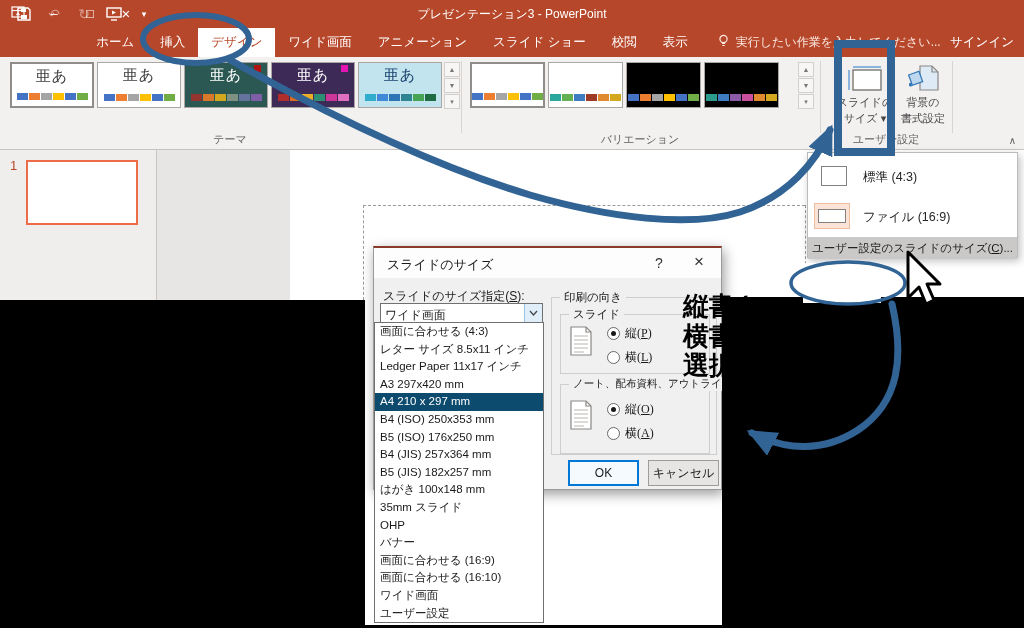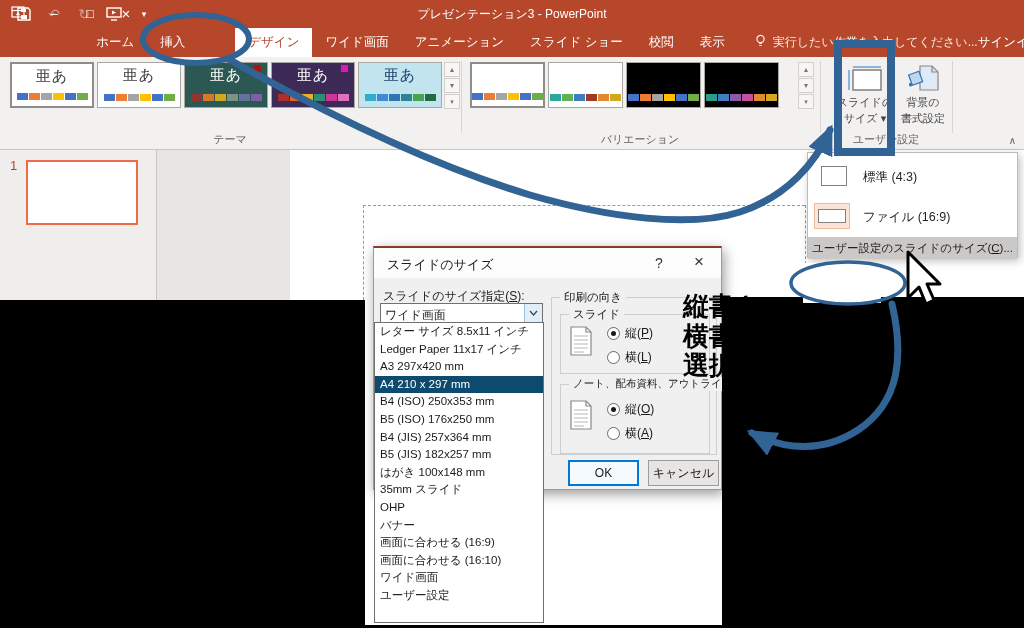--- a/index.html
+++ b/index.html
@@ -14,21 +14,21 @@
   .qat .ic{width:16px;height:16px;display:flex;align-items:center;justify-content:center;font-size:14px;color:#fff;}
   .dim{opacity:.45;}
   .win-title{left:0;top:0;width:100%;height:28px;text-align:center;line-height:28px;font-size:12px;color:#fff;}
   .winctrl{right:0;top:0;display:flex;height:28px;align-items:center;}
   .winctrl .wc{width:36px;text-align:center;font-size:13px;color:#fff;line-height:28px;}
 
   
   .tabrow{left:0;top:28px;width:1024px;height:29px;background:#B7472A;display:flex;align-items:stretch;z-index:1;}
   .tab{padding:0 13px;display:flex;align-items:center;font-size:12.5px;color:#fff;white-space:nowrap;}
   .tab.first{padding:0 16px;margin-top:43px;}
-  .tab.active{background:#fff;color:#B7472A;margin-left:37px;}
+  .tab.active{background:#fff;color:#B7472A;}
   .tellme{display:flex;align-items:center;gap:6px;margin-left:16px;color:#FBE9E2;font-size:12px;white-space:nowrap;}
   .rightgrp{margin-left:auto;display:flex;align-items:center;gap:14px;padding-right:10px;color:#fff;font-size:12.5px;white-space:nowrap;}
 
   
   .ribbon{left:0;top:57px;width:1024px;height:93px;background:#F3F1F0;border-bottom:1px solid #C8C4C2;z-index:1;}
   .vsep{position:absolute;top:4px;bottom:16px;width:1px;background:#D8D4D2;}
   .grouplabel{position:absolute;bottom:2px;font-size:11px;color:#605E5C;text-align:center;}
   .thumbrow{position:absolute;top:5px;display:flex;gap:3px;}
   .thumb{width:84px;height:46px;border:1px solid #A9A6A4;position:relative;background:#fff;overflow:hidden;}
   .vthumb .thumb{width:75px;}
@@ -65,21 +65,21 @@
   .dlg-title{position:absolute;left:13px;top:8px;font-size:13px;}
   .dlg-help{position:absolute;right:52px;top:7px;font-size:14px;color:#333;width:20px;text-align:center;}
   .dlg-close{position:absolute;right:10px;top:4px;font-size:17px;color:#333;width:24px;text-align:center;}
   .dlg-label{position:absolute;left:9px;top:40px;}
   .combo{position:absolute;left:6px;top:55px;width:163px;height:20px;background:#fff;border:1px solid #707070;}
   .combo-val{position:absolute;left:4px;top:3px;font-size:12px;}
   .combo-btn{position:absolute;right:0;top:0;width:18px;height:18px;background:#E0EEF9;border-left:1px solid #9CC3E5;
              display:flex;align-items:center;justify-content:center;}
   .grpbox{position:absolute;border:1px solid #D0CECC;}
   .grpbox .legend{position:absolute;top:-8px;left:8px;background:#F0F0F0;padding:0 4px;font-size:11.5px;white-space:nowrap;}
-  .gb-orient{left:177px;top:49px;width:166px;height:158px;}
+  .gb-orient{left:177px;top:49px;width:166px;height:158px;font-family:Liberation Serif, serif;}
   .gb-slide{left:8px;top:16px;width:150px;height:60px;border:1px solid #D0CECC;position:absolute;}
   .gb-notes{left:8px;top:86px;width:150px;height:70px;border:1px solid #D0CECC;position:absolute;}
   .radio-row{position:absolute;display:flex;align-items:center;gap:5px;font-size:12px;}
   .rb{width:13px;height:13px;border-radius:50%;border:1px solid #6B6967;background:#fff;position:relative;}
   .rb.on::after{content:"";position:absolute;left:3px;top:3px;width:5px;height:5px;border-radius:50%;background:#1A1A1A;}
   .okbtn{position:absolute;left:194px;top:212px;width:71px;height:26px;background:#F5FAFE;border:2px solid #0078D7;
          font-size:12px;display:flex;align-items:center;justify-content:center;}
   .cancelbtn{position:absolute;left:274px;top:212px;width:71px;height:26px;background:#E7E5E3;border:1px solid #9E9C9A;
          font-size:12px;display:flex;align-items:center;justify-content:center;}
   u{text-decoration:underline;}
@@ -380,20 +380,21 @@
           <span class="rb"></span>
           <span><span>横(</span><u>A</u><span>)</span></span>
         </div>
       </div>
     </div>
     <div class="okbtn">OK</div>
     <div class="cancelbtn">キャンセル</div>
   </div>
 
   <div class="abs listbox" id="size-listbox">
+      <div class="litem">画面に合わせる (4:3)</div>
       <div class="litem">レター サイズ 8.5x11 インチ</div>
       <div class="litem">Ledger Paper 11x17 インチ</div>
       <div class="litem">A3 297x420 mm</div>
       <div class="litem lsel">A4 210 x 297 mm</div>
       <div class="litem">B4 (ISO) 250x353 mm</div>
       <div class="litem">B5 (ISO) 176x250 mm</div>
       <div class="litem">B4 (JIS) 257x364 mm</div>
       <div class="litem">B5 (JIS) 182x257 mm</div>
       <div class="litem">はがき 100x148 mm</div>
       <div class="litem">35mm スライド</div>

